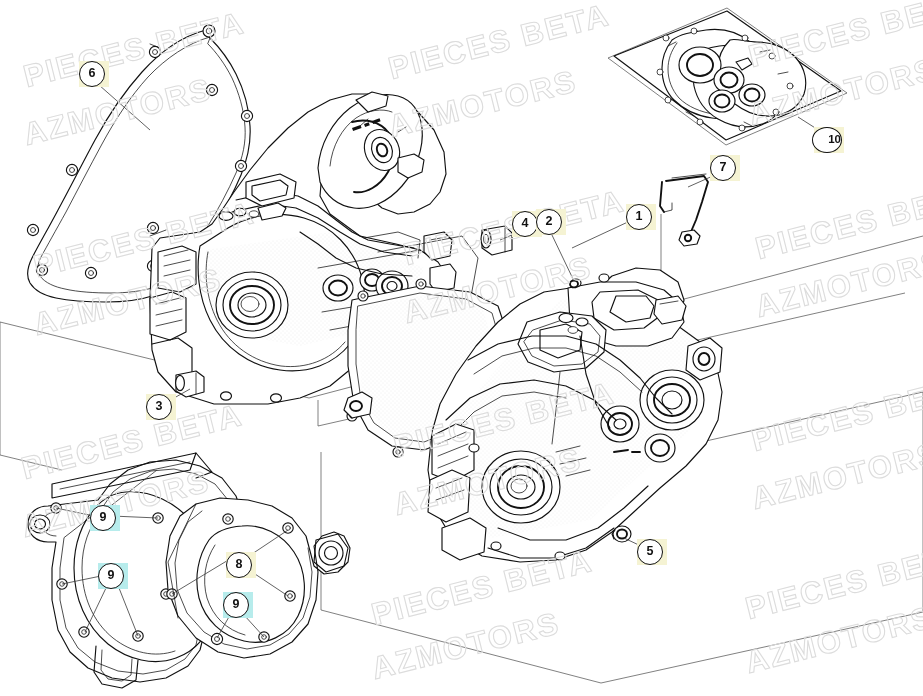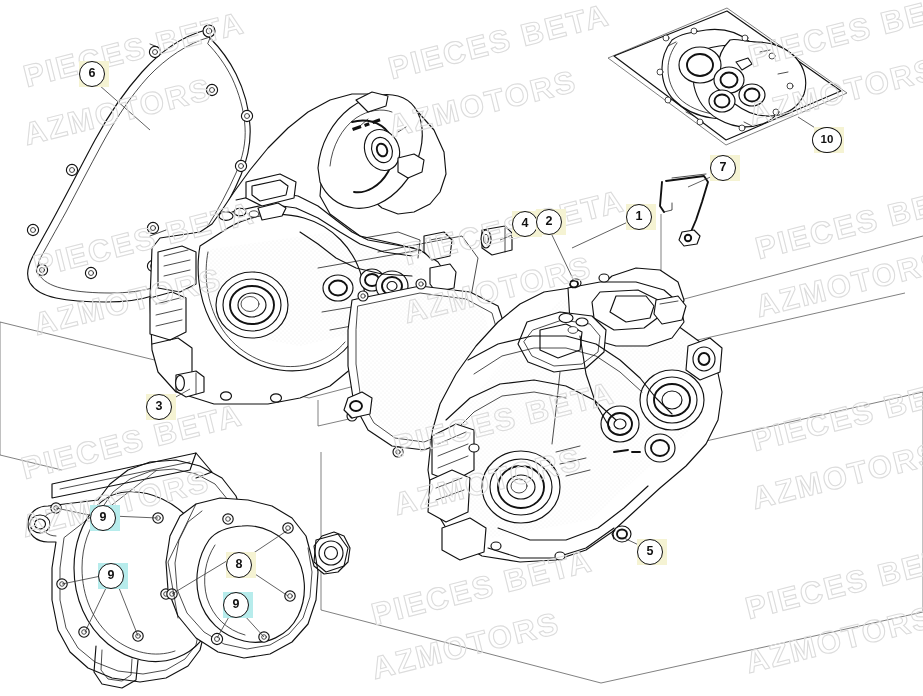--- a/index.html
+++ b/index.html
@@ -55,20 +55,21 @@
     line-height: 23px;
     text-align: center;
     box-sizing: border-box;
   }
   .callout.wide {
     width: 30px;
     height: 26px;
     margin-left: -15px;
     border-radius: 50%;
     font-size: 11.5px;
+    text-align: right;
   }
   .hl {
     position: absolute;
     width: 30px;
     height: 26px;
     margin-left: -13px;
     margin-top: -13px;
     box-sizing: border-box;
   }
   .hl.yellow { background: #f5f3d3; }

